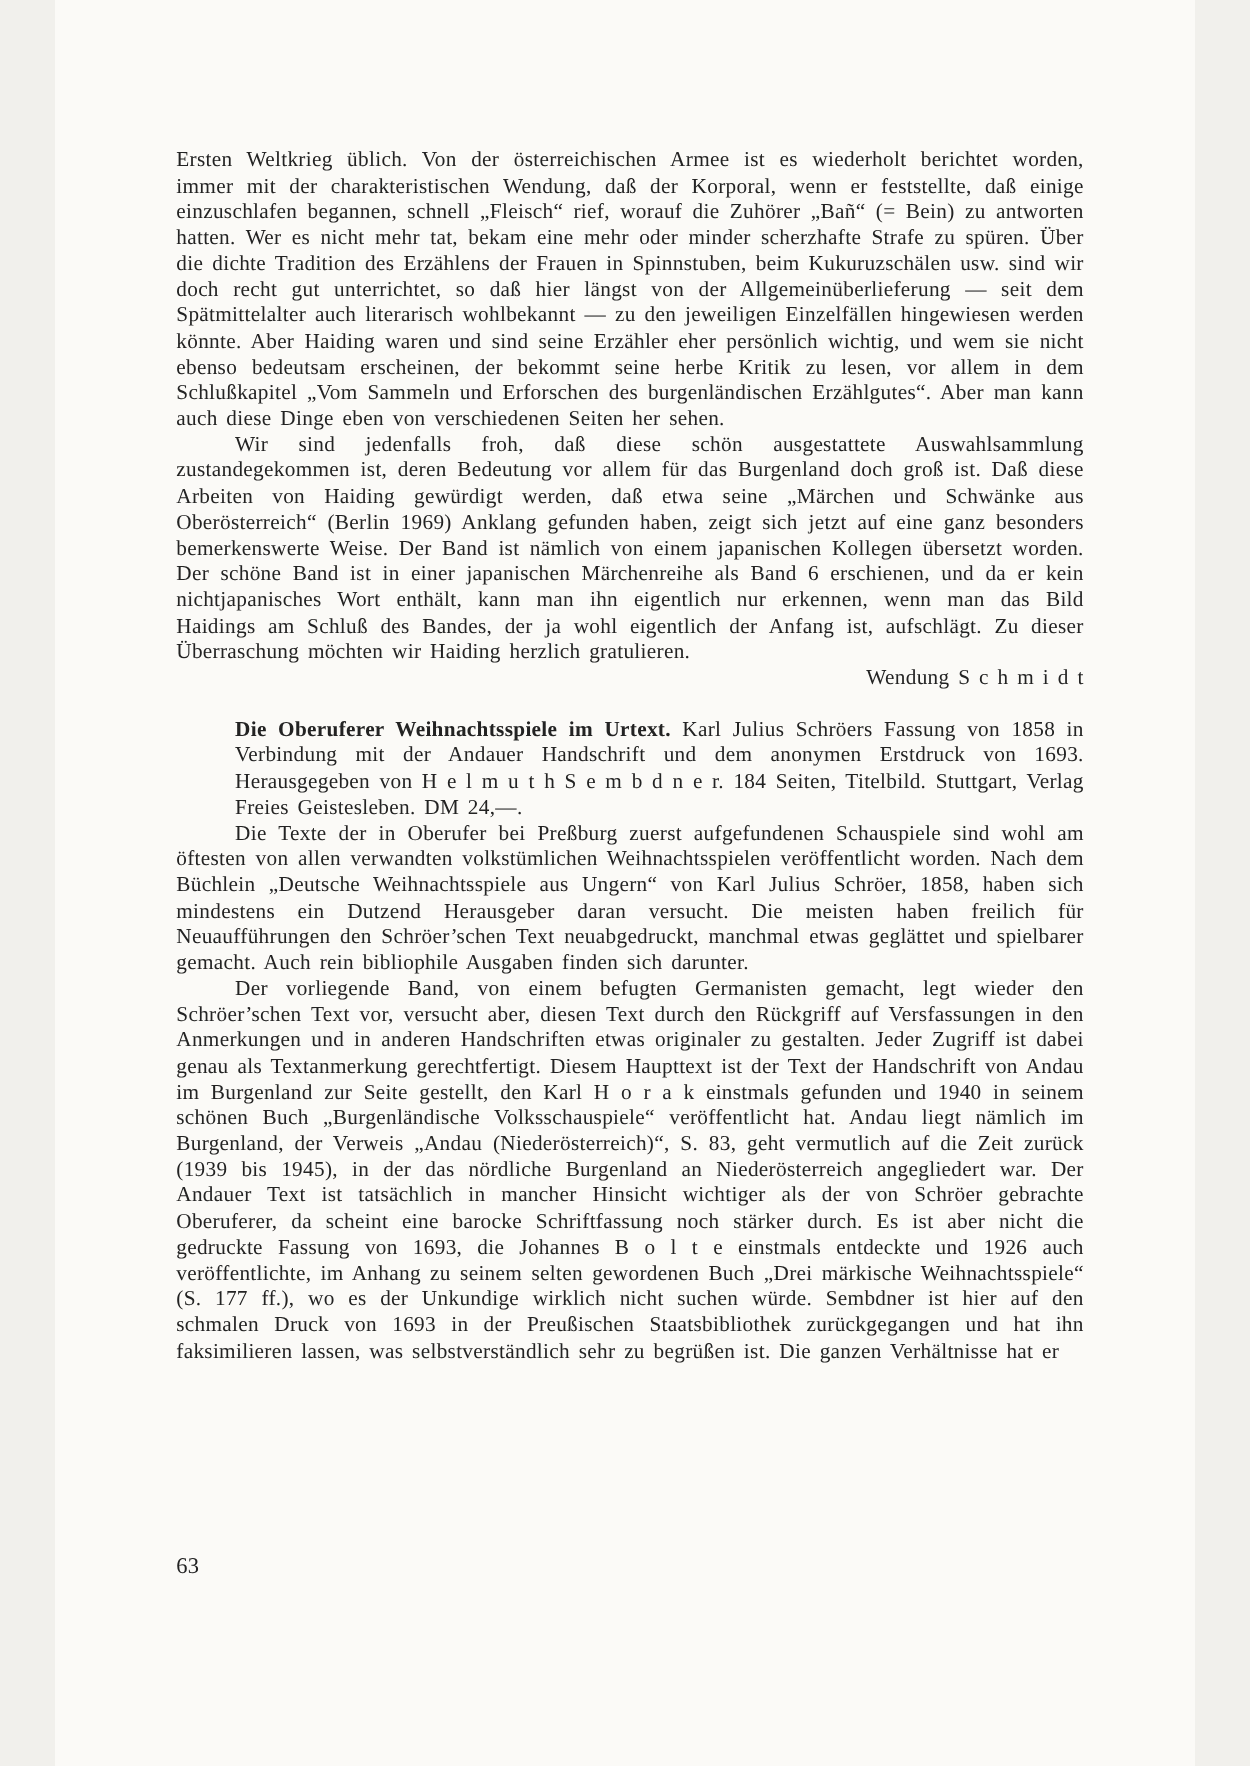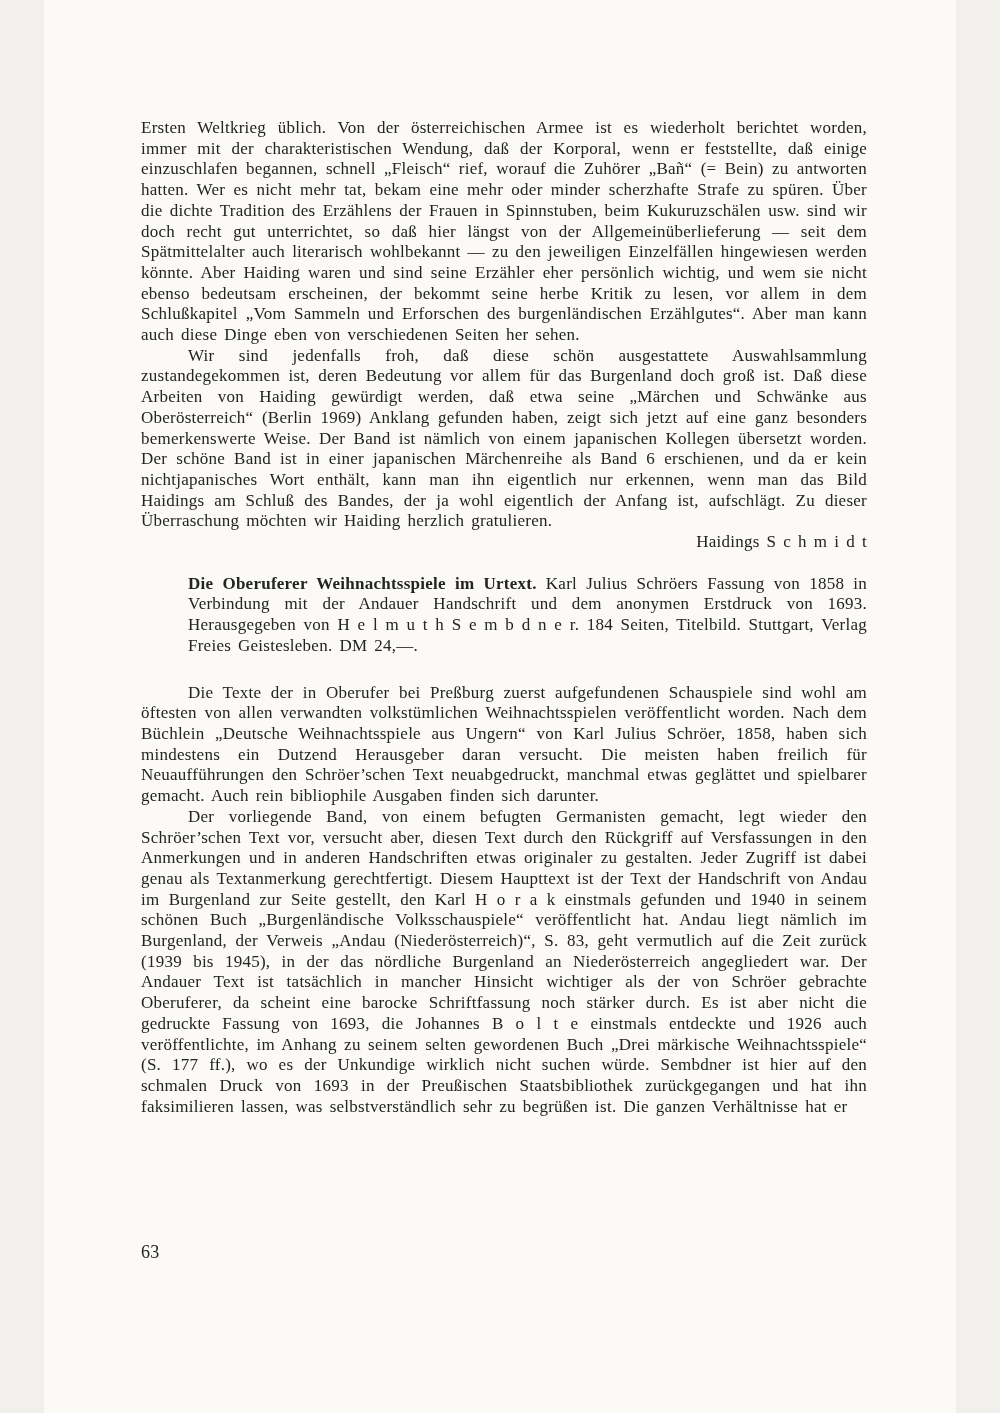--- a/index.html
+++ b/index.html
@@ -39,21 +39,21 @@
   p.indent {
     text-indent: 47px;
   }
   p.signature {
     text-align: right;
     text-indent: 0;
   }
   p.citation {
     padding-left: 47px;
     margin-top: 21px;
-    margin-bottom: 26px;
+    margin-bottom: 0;
   }
   p.citation .citation-title {
     font-weight: bold;
   }
   .page-number {
     position: absolute;
     left: 97px;
     top: 1242px;
     width: 726px;
     font-size: 18px;
@@ -64,21 +64,21 @@
 </head>
 <body>
 
 <div class="paper">
   <div class="text-block">
 
     <p class="body">Ersten Weltkrieg üblich. Von der österreichischen Armee ist es wiederholt berichtet worden, immer mit der charakteristischen Wendung, daß der Korporal, wenn er feststellte, daß einige einzuschlafen begannen, schnell „Fleisch“ rief, worauf die Zuhörer „Bañ“ (= Bein) zu antworten hatten. Wer es nicht mehr tat, bekam eine mehr oder minder scherzhafte Strafe zu spüren. Über die dichte Tradition des Erzählens der Frauen in Spinnstuben, beim Kukuruzschälen usw. sind wir doch recht gut unterrichtet, so daß hier längst von der Allgemeinüberlieferung — seit dem Spätmittelalter auch literarisch wohlbekannt — zu den jeweiligen Einzelfällen hingewiesen werden könnte. Aber Haiding waren und sind seine Erzähler eher persönlich wichtig, und wem sie nicht ebenso bedeutsam erscheinen, der bekommt seine herbe Kritik zu lesen, vor allem in dem Schlußkapitel „Vom Sammeln und Erforschen des burgenländischen Erzählgutes“. Aber man kann auch diese Dinge eben von verschiedenen Seiten her sehen.</p>
 
     <p class="body indent">Wir sind jedenfalls froh, daß diese schön ausgestattete Auswahlsammlung zustandegekommen ist, deren Bedeutung vor allem für das Burgenland doch groß ist. Daß diese Arbeiten von Haiding gewürdigt werden, daß etwa seine „Märchen und Schwänke aus Oberösterreich“ (Berlin 1969) Anklang gefunden haben, zeigt sich jetzt auf eine ganz besonders bemerkenswerte Weise. Der Band ist nämlich von einem japanischen Kollegen übersetzt worden. Der schöne Band ist in einer japanischen Märchenreihe als Band 6 erschienen, und da er kein nichtjapanisches Wort enthält, kann man ihn eigentlich nur erkennen, wenn man das Bild Haidings am Schluß des Bandes, der ja wohl eigentlich der Anfang ist, aufschlägt. Zu dieser Überraschung möchten wir Haiding herzlich gratulieren.</p>
 
-    <p class="signature">Haidings S c h m i d t</p>
+    <p class="signature">Wendung S c h m i d t</p>
 
     <p class="citation"><span class="citation-title">Die Oberuferer Weihnachtsspiele im Urtext.</span><span> Karl Julius Schröers Fassung von 1858 in Verbindung mit der Andauer Handschrift und dem anonymen Erstdruck von 1693. Herausgegeben von H e l m u t h S e m b d n e r. 184 Seiten, Titelbild. Stuttgart, Verlag Freies Geistesleben. DM 24,—.</span></p>
 
     <p class="body indent">Die Texte der in Oberufer bei Preßburg zuerst aufgefundenen Schauspiele sind wohl am öftesten von allen verwandten volkstümlichen Weihnachtsspielen veröffentlicht worden. Nach dem Büchlein „Deutsche Weihnachtsspiele aus Ungern“ von Karl Julius Schröer, 1858, haben sich mindestens ein Dutzend Herausgeber daran versucht. Die meisten haben freilich für Neuaufführungen den Schröer’schen Text neuabgedruckt, manchmal etwas geglättet und spielbarer gemacht. Auch rein bibliophile Ausgaben finden sich darunter.</p>
 
     <p class="body indent">Der vorliegende Band, von einem befugten Germanisten gemacht, legt wieder den Schröer’schen Text vor, versucht aber, diesen Text durch den Rückgriff auf Versfassungen in den Anmerkungen und in anderen Handschriften etwas originaler zu gestalten. Jeder Zugriff ist dabei genau als Textanmerkung gerechtfertigt. Diesem Haupttext ist der Text der Handschrift von Andau im Burgenland zur Seite gestellt, den Karl H o r a k einstmals gefunden und 1940 in seinem schönen Buch „Burgenländische Volksschauspiele“ veröffentlicht hat. Andau liegt nämlich im Burgenland, der Verweis „Andau (Niederösterreich)“, S. 83, geht vermutlich auf die Zeit zurück (1939 bis 1945), in der das nördliche Burgenland an Niederösterreich angegliedert war. Der Andauer Text ist tatsächlich in mancher Hinsicht wichtiger als der von Schröer gebrachte Oberuferer, da scheint eine barocke Schriftfassung noch stärker durch. Es ist aber nicht die gedruckte Fassung von 1693, die Johannes B o l t e einstmals entdeckte und 1926 auch veröffentlichte, im Anhang zu seinem selten gewordenen Buch „Drei märkische Weihnachtsspiele“ (S. 177 ff.), wo es der Unkundige wirklich nicht suchen würde. Sembdner ist hier auf den schmalen Druck von 1693 in der Preußischen Staatsbibliothek zurückgegangen und hat ihn faksimilieren lassen, was selbstverständlich sehr zu begrüßen ist. Die ganzen Verhältnisse hat er</p>
 
   </div>
 
   <div class="page-number">63</div>

